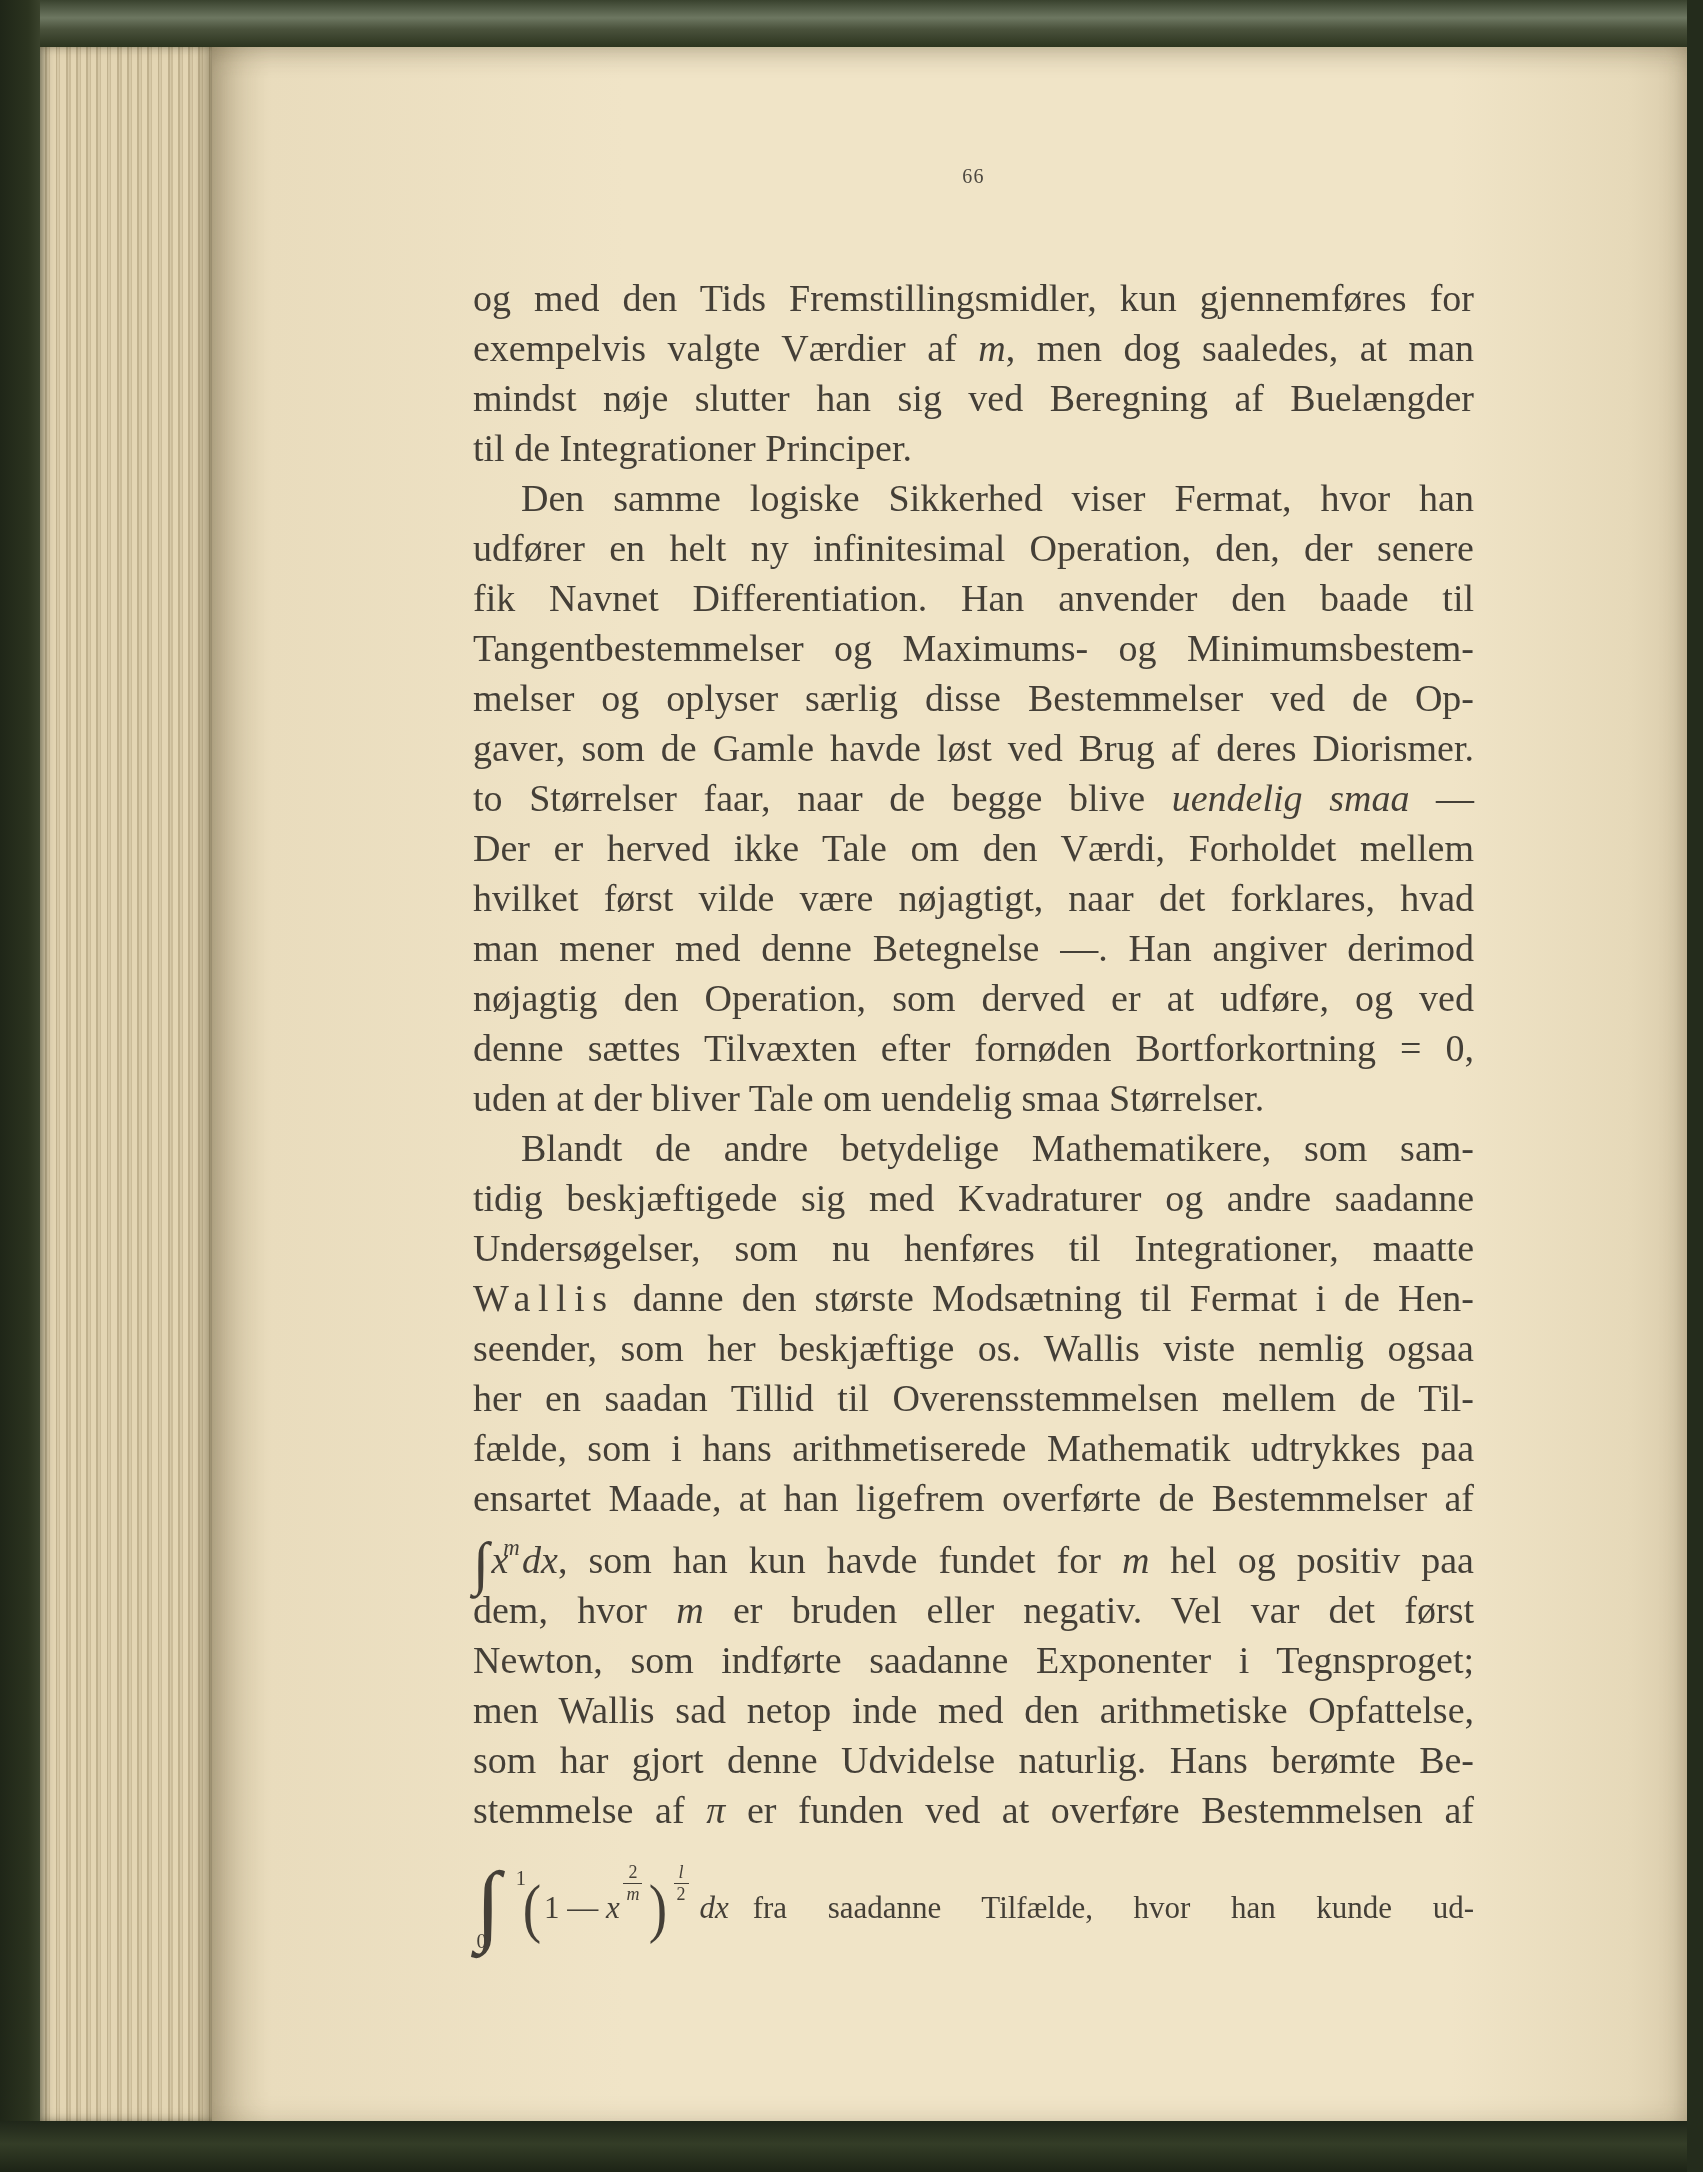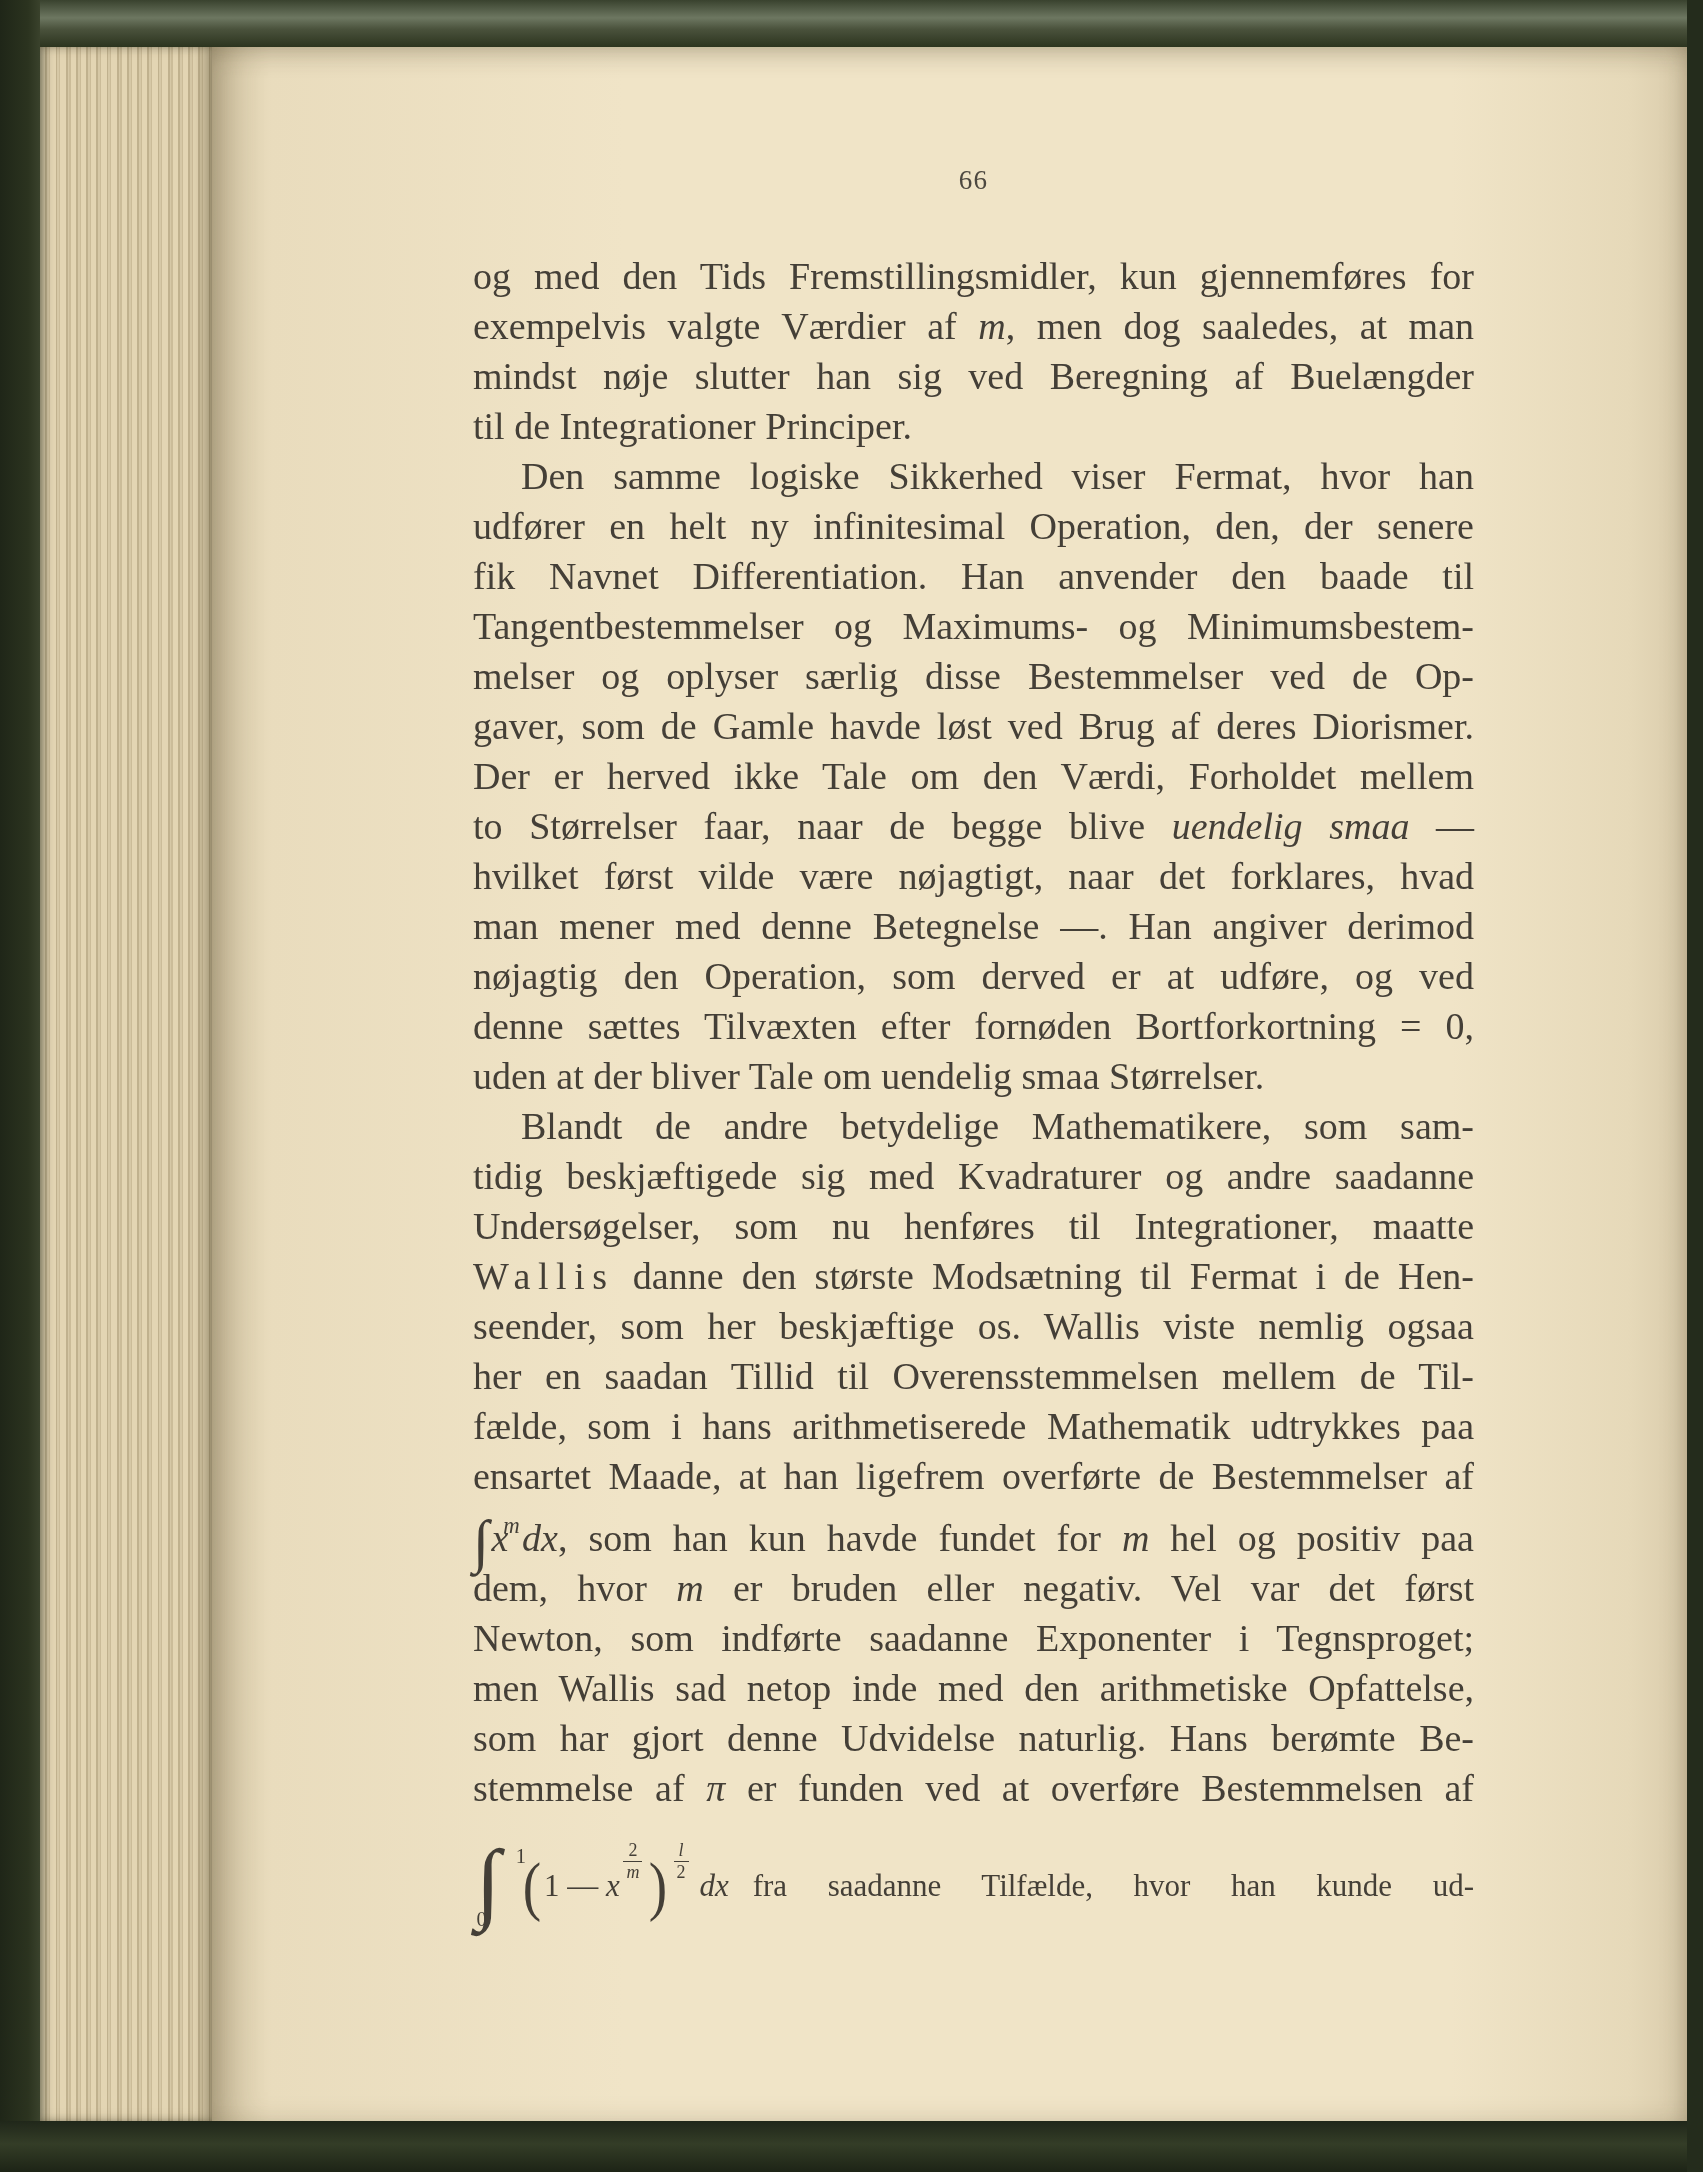--- a/index.html
+++ b/index.html
@@ -40,24 +40,24 @@
     background: linear-gradient(90deg, #d6c8a6 0%, #e9dcbd 4%, #f0e4c7 28%, #f0e4c7 84%, #e6d9b9 96%, #d9cbab 100%);
     box-shadow: inset 26.5px 0 42px -20.5px rgba(70,58,32,.40), inset -13.3px 0 26.5px -13.3px rgba(70,58,32,.28), inset 0 18px 30px -18px rgba(70,58,32,.30);
   }
   .content {
     padding: 118px 0 0 261px;
     width: 1001px;
   }
   .page-number {
     width: 1001px;
     text-align: center;
-    font-size: 27px;
+    font-size: 20px;
     color: #4d4840;
     letter-spacing: 1.2px;
-    margin-bottom: 55px;
+    margin-bottom: 85px;
   }
   .line {
     width: 1001px;
     font-size: 38px;
     line-height: 50px;
     color: #443f37;
     text-align: justify;
     text-align-last: justify;
   }
   .line.end { text-align-last: left; }
@@ -124,22 +124,22 @@
         <div class="line"><span>og med den Tids Fremstillingsmidler, kun gjennemføres for</span></div>
         <div class="line"><span>exempelvis valgte Værdier af </span><span class="i">m</span><span>, men dog saaledes, at man</span></div>
         <div class="line"><span>mindst nøje slutter han sig ved Beregning af Buelængder</span></div>
         <div class="line end"><span>til de Integrationer Principer.</span></div>
         <div class="line indent"><span>Den samme logiske Sikkerhed viser Fermat, hvor han</span></div>
         <div class="line"><span>udfører en helt ny infinitesimal Operation, den, der senere</span></div>
         <div class="line"><span>fik Navnet Differentiation. Han anvender den baade til</span></div>
         <div class="line"><span>Tangentbestemmelser og Maximums- og Minimumsbestem-</span></div>
         <div class="line"><span>melser og oplyser særlig disse Bestemmelser ved de Op-</span></div>
         <div class="line"><span>gaver, som de Gamle havde løst ved Brug af deres Diorismer.</span></div>
+        <div class="line"><span>to Størrelser faar, naar de begge blive </span><span class="i">uendelig smaa</span><span> —</span></div>
         <div class="line"><span>Der er herved ikke Tale om den Værdi, Forholdet mellem</span></div>
-        <div class="line"><span>to Størrelser faar, naar de begge blive </span><span class="i">uendelig smaa</span><span> —</span></div>
         <div class="line"><span>hvilket først vilde være nøjagtigt, naar det forklares, hvad</span></div>
         <div class="line"><span>man mener med denne Betegnelse —. Han angiver derimod</span></div>
         <div class="line"><span>nøjagtig den Operation, som derved er at udføre, og ved</span></div>
         <div class="line"><span>denne sættes Tilvæxten efter fornøden Bortforkortning = 0,</span></div>
         <div class="line end"><span>uden at der bliver Tale om uendelig smaa Størrelser.</span></div>
         <div class="line indent"><span>Blandt de andre betydelige Mathematikere, som sam-</span></div>
         <div class="line"><span>tidig beskjæftigede sig med Kvadraturer og andre saadanne</span></div>
         <div class="line"><span>Undersøgelser, som nu henføres til Integrationer, maatte</span></div>
         <div class="line"><span class="sp">Wallis</span><span> danne den største Modsætning til Fermat i de Hen-</span></div>
         <div class="line"><span>seender, som her beskjæftige os. Wallis viste nemlig ogsaa</span></div>

